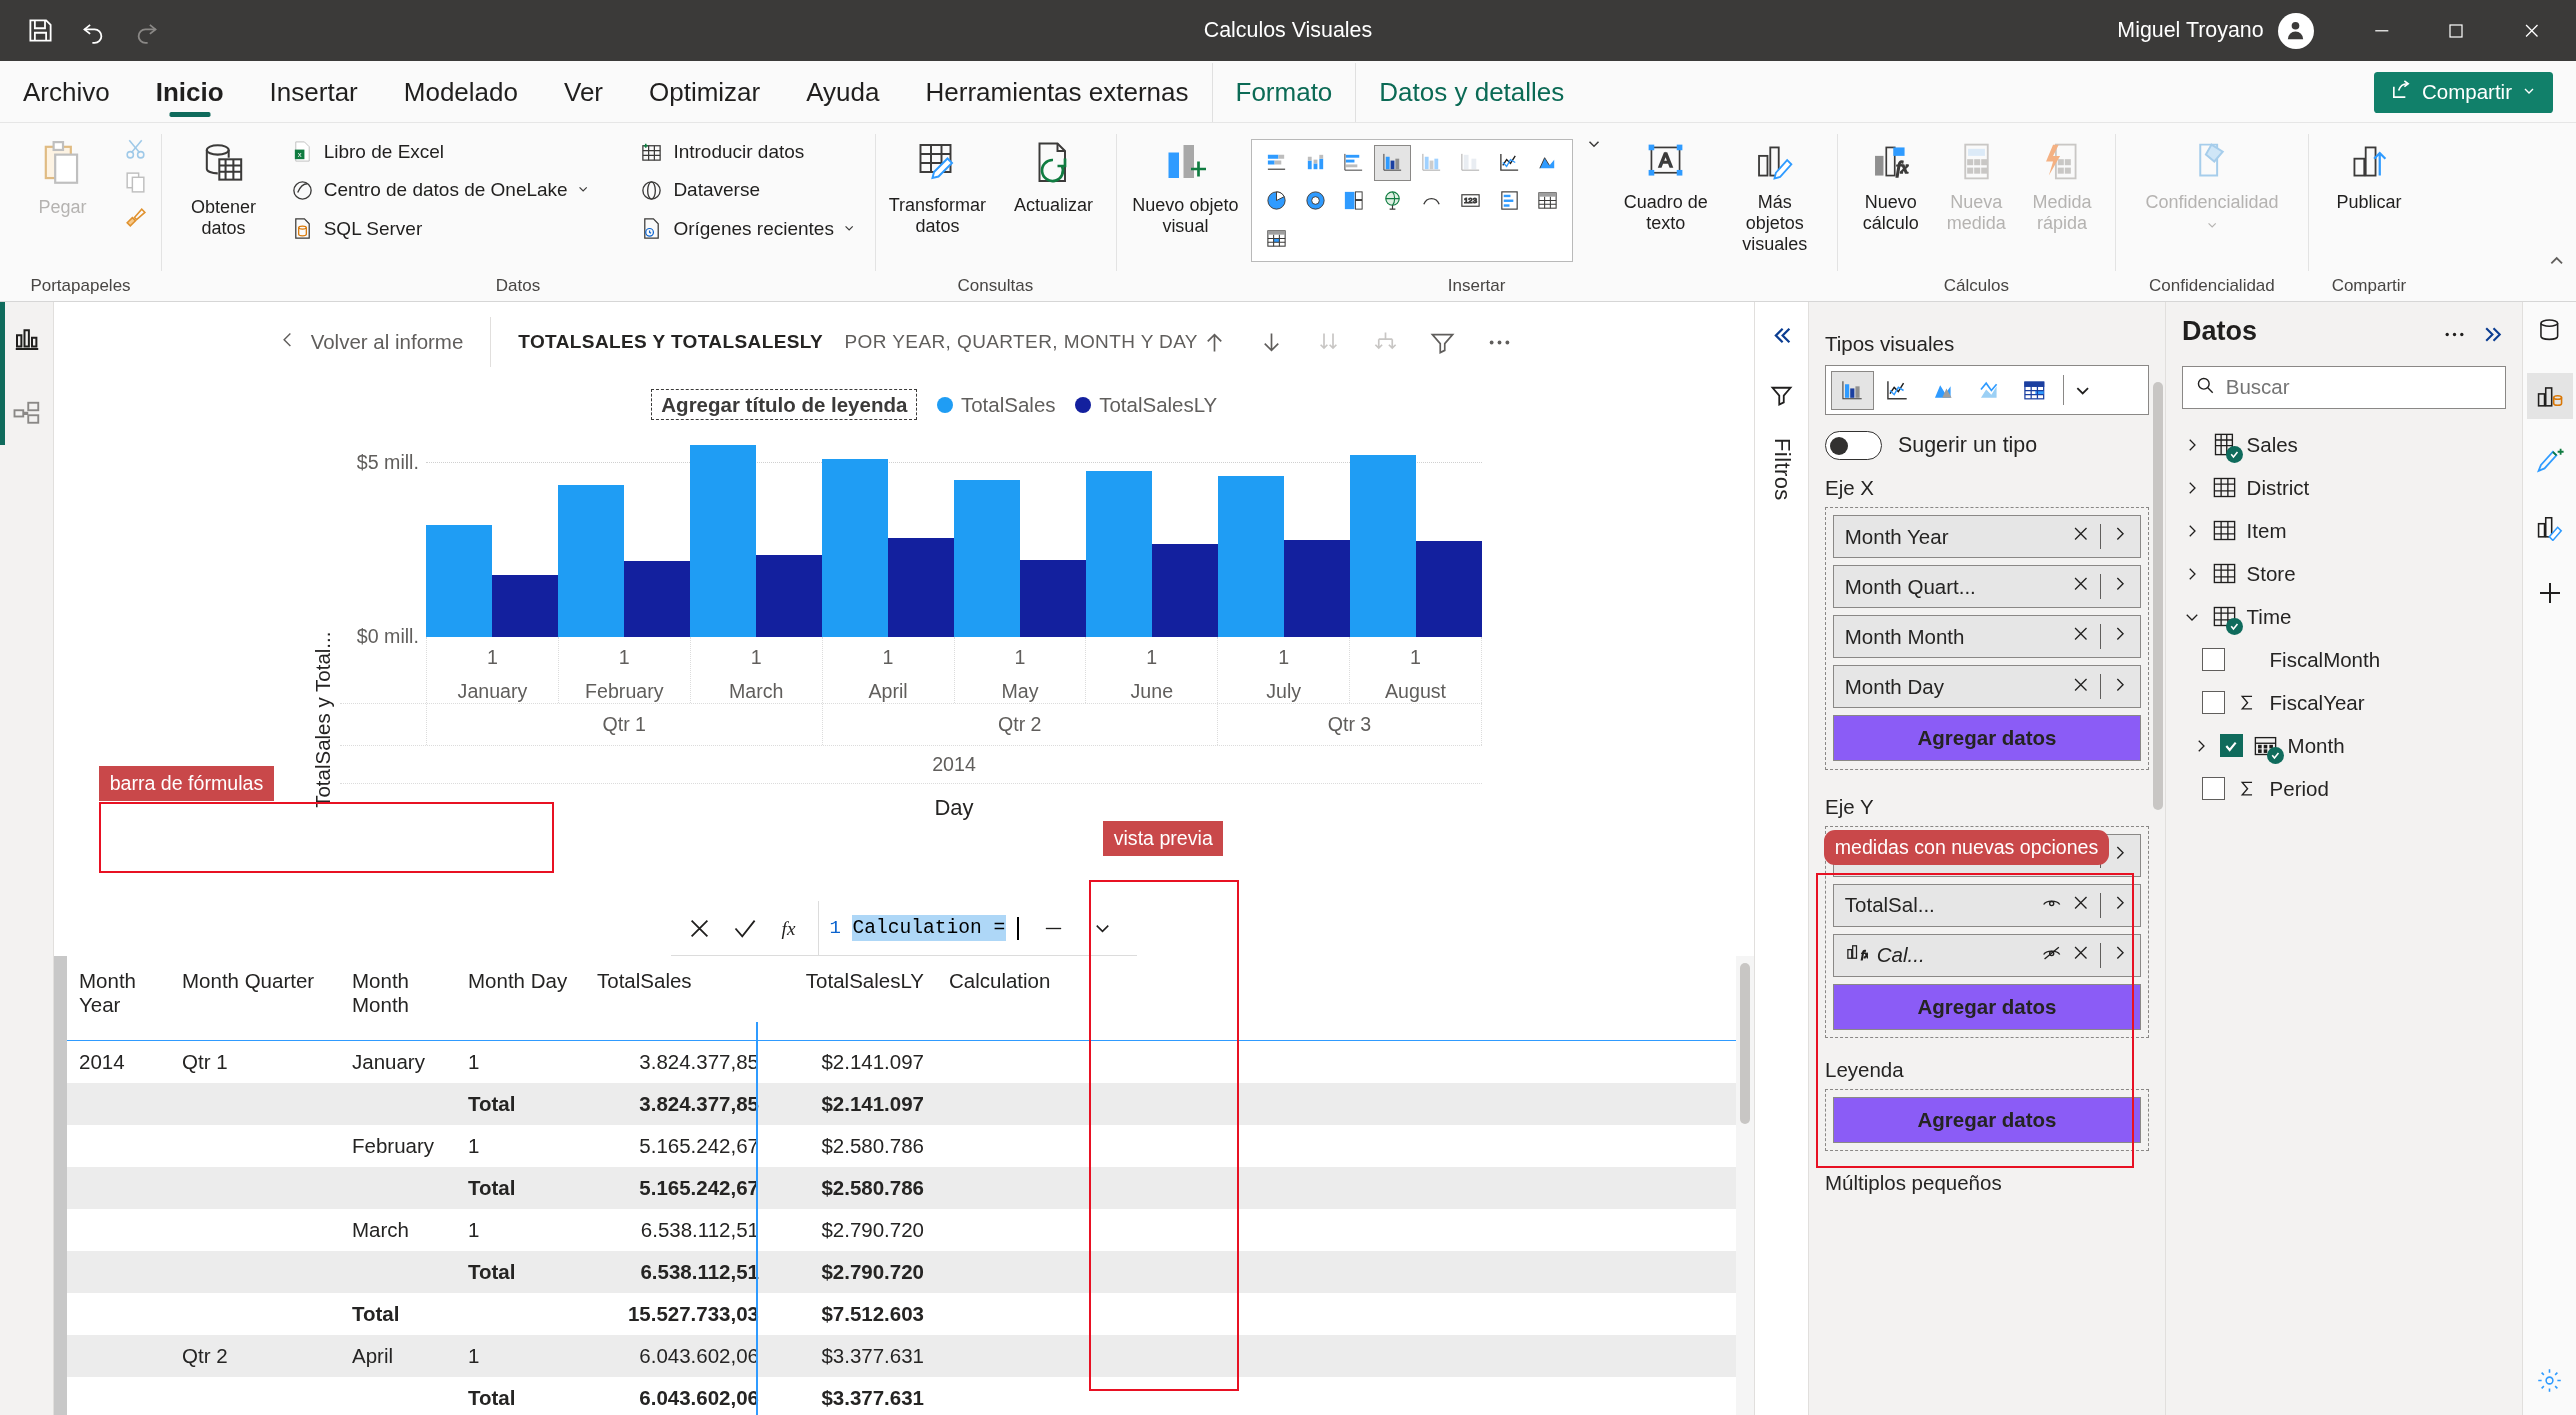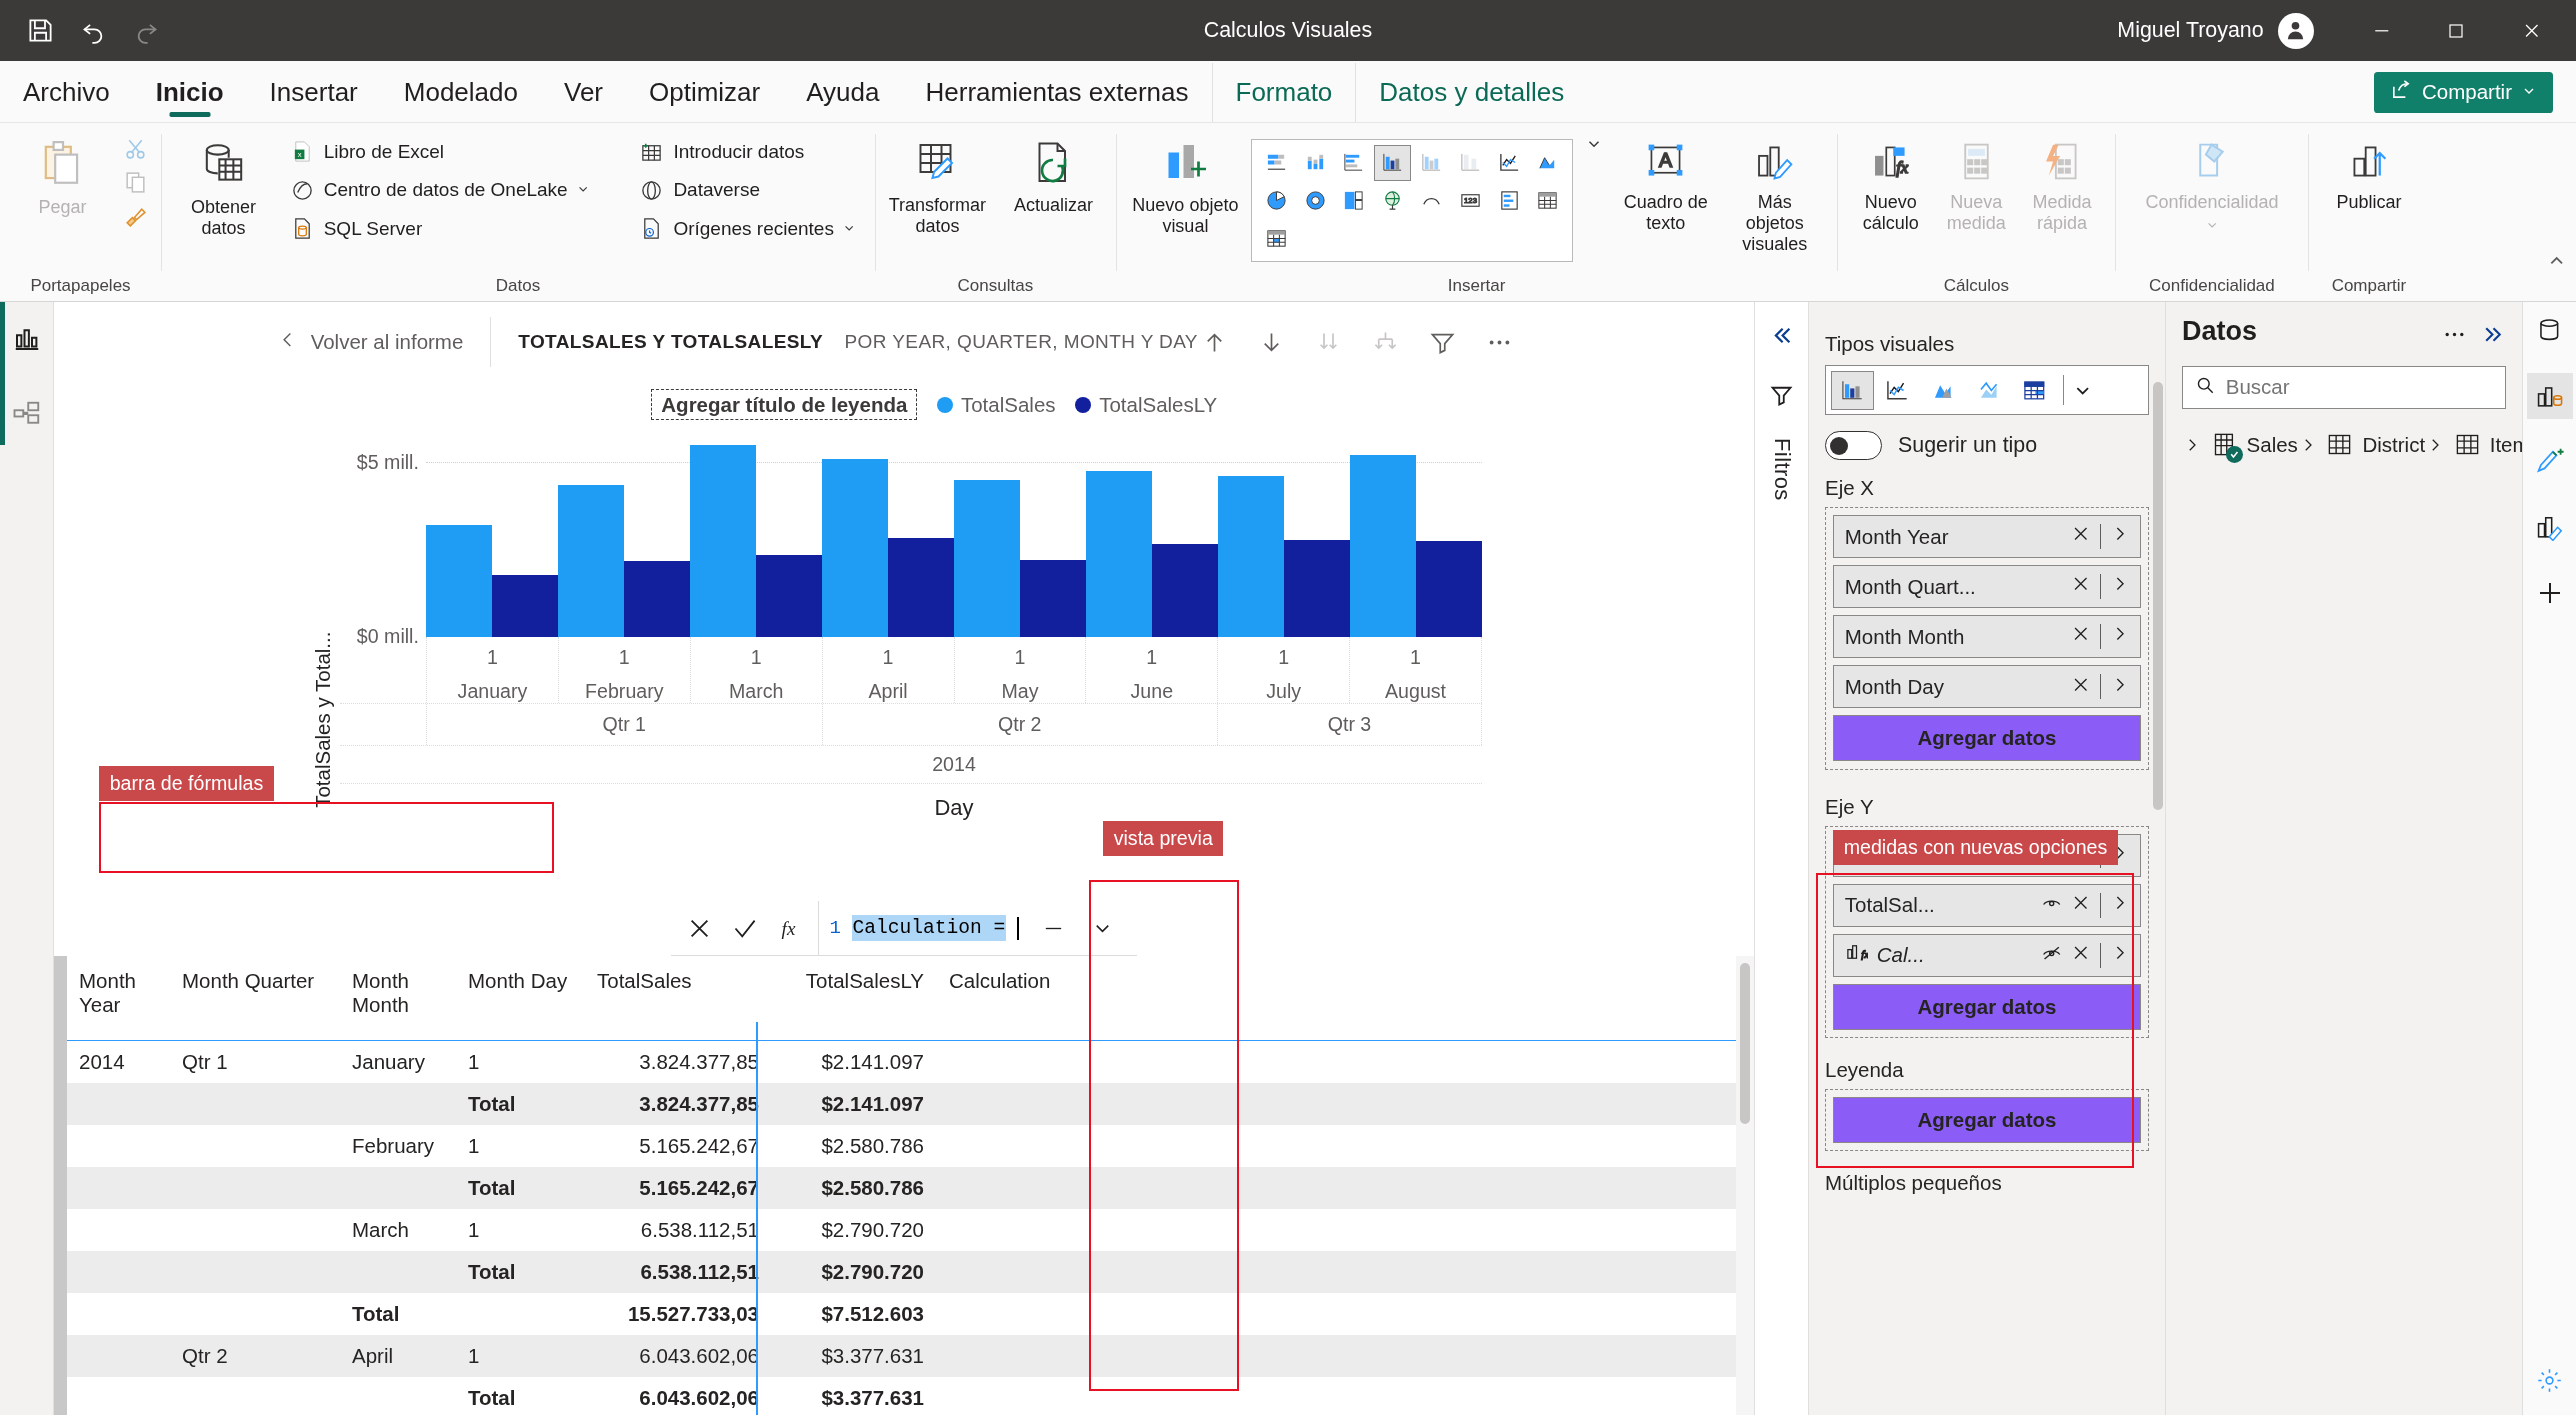--- a/index.html
+++ b/index.html
@@ -233,21 +233,21 @@
   }
   .datapane{ width:357px; }
   .searchbox{
     margin-top:14.3px; height:43px; border:0.9px solid #8a8886; background:#fff;
     display:flex; align-items:center; gap:10.7px; padding:0 10.7px;
   }
   .searchbox input{
     border:none; outline:none; font-size:20.5px; color:#252423; width:100%;
     font-family:"Liberation Sans", sans-serif; background:transparent;
   }
-  .tree{ margin-top:14.3px; display:flex; flex-direction:row; }
+  .tree{ margin-top:14.3px; display:flex; flex-direction:column; }
   .tnode{ display:flex; align-items:center; gap:9px; height:43px; font-size:20.5px; cursor:pointer; }
   .tnode .chev{ width:19.6px; display:flex; align-items:center; justify-content:center;}
   .tnode.child{ padding-left:19.6px; }
   .tnode.child2{ padding-left:9px; }
   .cbox{ width:23px;height:23px;border:1.8px solid #605e5c; background:#fff; flex:0 0 auto;}
   .cbox.on{ background:#0f6b5c; border-color:#0f6b5c; display:flex;align-items:center;justify-content:center;}
   .tblico{ position:relative; width:27px;height:27px; flex:0 0 auto;}
   .badge{
     position:absolute; right:-5.4px; bottom:-4.5px; width:17px;height:17px;border-radius:50%;
     background:#0f6b5c; display:flex;align-items:center;justify-content:center;
@@ -1271,21 +1271,21 @@
 
     <div class="pane-sub" style="margin-top:19.6px;">Leyenda</div>
     <div class="well">
       <div class="addbtn">Agregar datos</div>
     </div>
 
     <div class="pane-sub" style="margin-top:19.6px;">Múltiplos pequeños</div>
 
     <div class="pane-scroll"></div>
 
-    <div class="anno" style="left:24px; top:528px;">medidas con nuevas opciones</div>
+    <div class="anno" style="left:15px; top:528px;border-radius:11px;">medidas con nuevas opciones</div>
     <div class="redbox" style="left:7.1px; top:571px; width:318px; height:295px;"></div>
   </div>
 
   <div class="pane datapane">
     <div class="pane-head">
       <div class="pane-title">Datos</div>
       <div class="pane-head-ico">
         <span><svg width="25" height="25" viewBox="0 0 24 24" fill="#201f1e">
               <circle cx="5" cy="12" r="1.6"></circle>
               <circle cx="12" cy="12" r="1.6"></circle>

